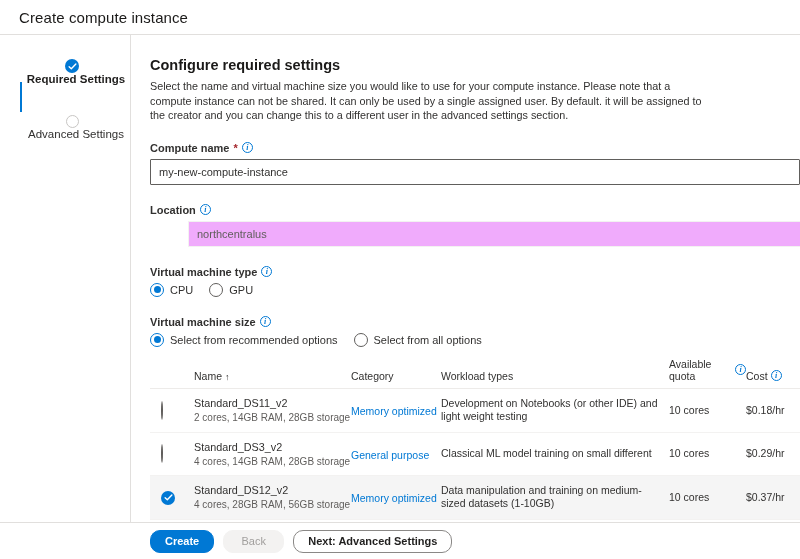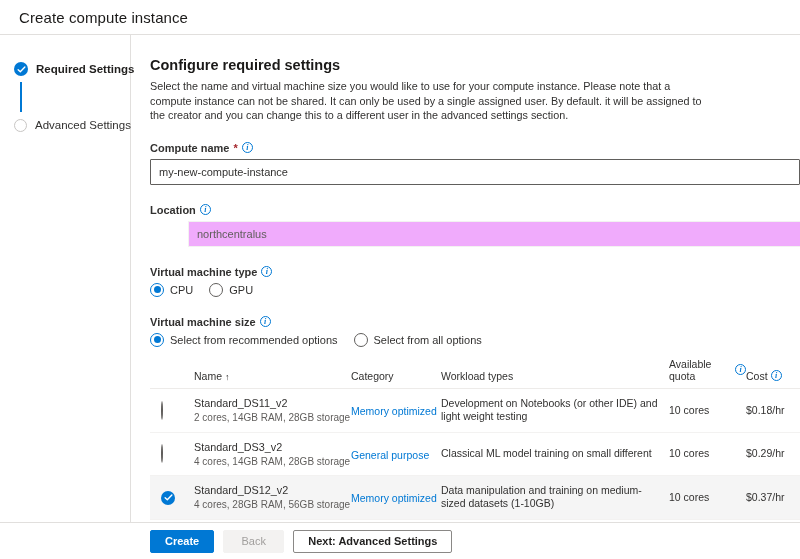--- a/index.html
+++ b/index.html
@@ -36,20 +36,21 @@
     padding-top: 24px;
     background: #ffffff;
     flex: none;
   }
   .step {
     display: flex;
     align-items: center;
     padding-left: 14px;
     height: 20px;
     cursor: pointer;
+    flex-direction: column;
   }
   .step-label { font-size: 11.5px; margin-left: 8px; white-space: nowrap; }
   .step.active .step-label { font-weight: bold; color: #201f1e; }
   .step.inactive .step-label { font-weight: 400; color: #323130; }
 
   .circle-check {
     width: 14px; height: 14px; border-radius: 50%;
     background: #0078d4;
     display: flex; align-items: center; justify-content: center;
     flex: none;
@@ -171,21 +172,21 @@
 
   
   .footer {
     height: 37px;
     border-top: 1px solid #e1dfdd;
     display: flex; align-items: center;
     padding-left: 150px; gap: 9px;
     background: #ffffff;
   }
   .btn {
-    height: 23px; border-radius: 2px; font-size: 11px;
+    height: 23px; border-radius: 10px; font-size: 11px;
     display: flex; align-items: center; justify-content: center;
     font-family: "Liberation Sans", sans-serif; cursor: pointer;
     padding: 0 14px; white-space: nowrap;
   }
   .btn-primary { background: #0078d4; color: #fff; border: 1px solid #0078d4; font-weight: 600; min-width: 61px; }
   .btn-disabled { background: #f3f2f1; color: #a19f9d; border: 1px solid #f3f2f1; min-width: 61px; cursor: default; }
   .btn-default { background: #fff; color: #201f1e; border: 1px solid #8a8886; font-weight: 600; }
 </style>
 </head>
 <body>

